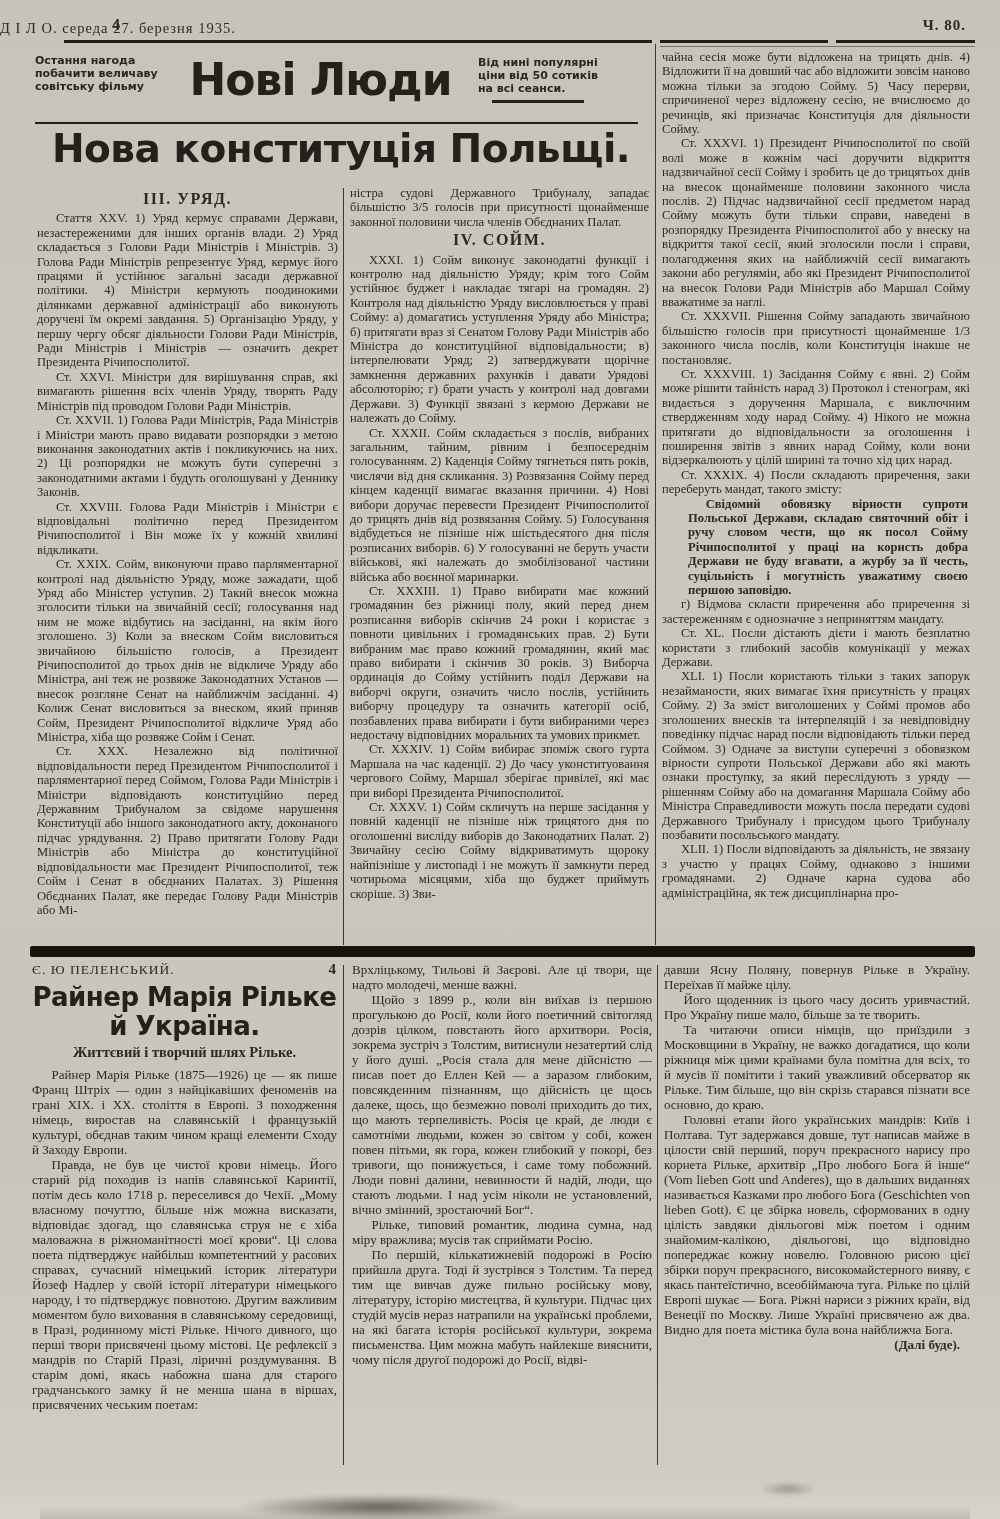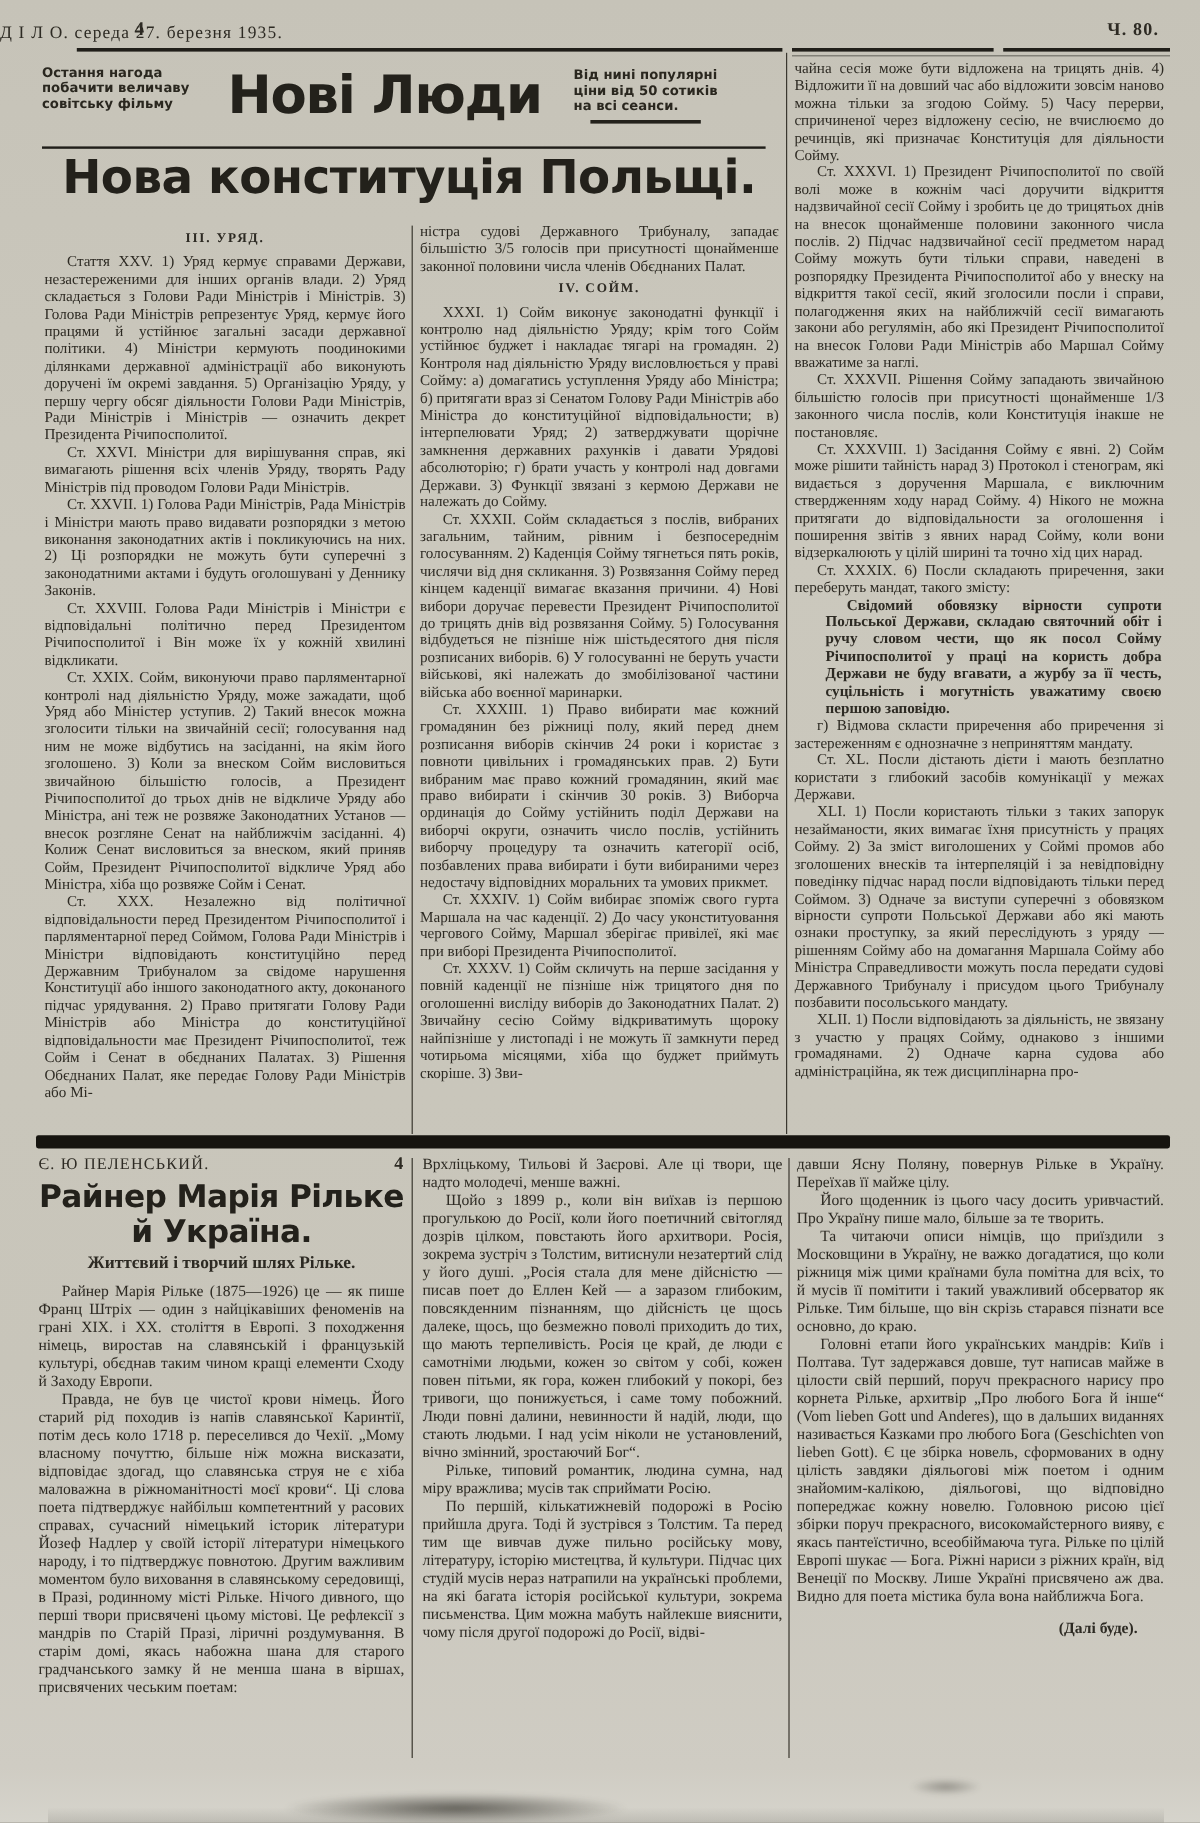--- a/index.html
+++ b/index.html
@@ -42,42 +42,42 @@
 
   
   .col { position:absolute; overflow:hidden; text-align:justify; }
   .a1 { font-size:12.6px; line-height:14.4px; }
   .a1c1 { left:37px;  top:188px; width:301px; height:757px; }
   .a1c2 { left:350px; top:186px; width:299px; height:759px; }
   .a1c3 { left:662px; top:50px;  width:308px; height:895px; }
 
   .para { margin:0; text-indent:1.5em; }
   .noind { text-indent:0; }
-  .sechead { margin:4px 0 5px; text-align:center; font-size:11px; font-weight:bold; letter-spacing:1.5px; text-indent:0; }
+  .sechead { margin:4px 0 5px; text-align:center; font-size:16px; font-weight:bold; letter-spacing:1.5px; text-indent:0; }
   .oath { font-weight:bold; text-indent:1.4em; padding-left:26px; padding-right:2px; }
 
   .vrule { position:absolute; width:1px; background:#3a372f; }
   .vr1 { left:343px; top:188px; height:757px; }
   .vr2 { left:655px; top:44px;  height:901px; }
   .vr3 { left:343px; top:965px; height:500px; }
   .vr4 { left:657px; top:965px; height:500px; }
 
   .divider-bar { position:absolute; left:30px; top:946px; width:945px; height:11px; background:#16140f; border-radius:2px; }
 
   
   .a2 { font-size:13px; line-height:15px; }
   .a2c1 { left:32px;  top:962px; width:305px; height:512px; }
   .a2c2 { left:352px; top:962px; width:300px; height:512px; }
   .a2c3 { left:664px; top:962px; width:306px; height:516px; }
 
   .a2byline-row { display:flex; justify-content:space-between; align-items:baseline; font-size:13.5px; letter-spacing:1px; text-indent:0; }
   .a2pg { font-weight:bold; font-size:15px; }
   .a2title { margin:6px 0 4px; font-family:"DejaVu Sans",sans-serif; font-weight:bold; font-size:26px; line-height:1.12; text-align:center; letter-spacing:-0.5px; color:#23211b; }
   .a2sub { margin:0 0 7px; text-align:center; font-size:14.5px; font-weight:bold; }
-  .a2end { margin:12px; text-align:right; font-weight:bold; padding-right:10px; text-indent:0; }
+  .a2end { margin:0; text-align:right; font-weight:bold; padding-right:10px; text-indent:0; }
   .contfirst > .para:first-child { text-indent:0; }
 
   
   .smudge { position:absolute; pointer-events:none; }
   .smudge1 { left:235px; top:1494px; width:290px; height:26px;
     background:radial-gradient(ellipse at center, rgba(35,33,27,.65) 0%, rgba(35,33,27,0) 70%); filter:blur(2px); }
   .smudge2 { left:758px; top:1482px; width:60px; height:14px;
     background:radial-gradient(ellipse at center, rgba(35,33,27,.35) 0%, rgba(35,33,27,0) 70%); filter:blur(2px); }
   .smudge3 { left:40px; top:1506px; width:930px; height:14px;
     background:linear-gradient(180deg, rgba(120,118,110,0) 0%, rgba(110,108,100,.25) 100%); }
@@ -130,21 +130,21 @@
         <p class="para">Ст. XXXV. 1) Сойм скличуть на перше засідання у повній каденції не пізніше ніж трицятого дня по оголошенні висліду виборів до Законодатних Палат. 2) Звичайну сесію Сойму відкриватимуть щороку найпізніше у листопаді і не можуть її замкнути перед чотирьома місяцями, хіба що буджет приймуть скоріше. 3) Зви-</p>
       </div>
   </div>
 
   <div class="col a1 a1c3">
     <p class="para noind">чайна сесія може бути відложена на трицять днів. 4) Відложити її на довший час або відложити зовсім наново можна тільки за згодою Сойму. 5) Часу перерви, спричиненої через відложену сесію, не вчислюємо до речинців, які призначає Конституція для діяльности Сойму.</p>
     <div>
         <p class="para">Ст. XXXVI. 1) Президент Річипосполитої по своїй волі може в кожнім часі доручити відкриття надзвичайної сесії Сойму і зробить це до трицятьох днів на внесок щонайменше половини законного числа послів. 2) Підчас надзвичайної сесії предметом нарад Сойму можуть бути тільки справи, наведені в розпорядку Президента Річипосполитої або у внеску на відкриття такої сесії, який зголосили посли і справи, полагодження яких на найближчій сесії вимагають закони або регулямін, або які Президент Річипосполитої на внесок Голови Ради Міністрів або Маршал Сойму вважатиме за наглі.</p>
         <p class="para">Ст. XXXVII. Рішення Сойму западають звичайною більшістю голосів при присутності щонайменше 1/3 законного числа послів, коли Конституція інакше не постановляє.</p>
         <p class="para">Ст. XXXVIII. 1) Засідання Сойму є явні. 2) Сойм може рішити тайність нарад 3) Протокол і стенограм, які видається з доручення Маршала, є виключним ствердженням ходу нарад Сойму. 4) Нікого не можна притягати до відповідальности за оголошення і поширення звітів з явних нарад Сойму, коли вони відзеркалюють у цілій ширині та точно хід цих нарад.</p>
-        <p class="para">Ст. XXXIX. 6) Посли складають приречення, заки переберуть мандат, такого змісту:</p>
+        <p class="para">Ст. XXXIX. 4) Посли складають приречення, заки переберуть мандат, такого змісту:</p>
       </div>
     <p class="para oath">Свідомий обовязку вірности супроти Польської Держави, складаю святочний обіт і ручу словом чести, що як посол Сойму Річипосполитої у праці на користь добра Держави не буду вгавати, а журбу за її честь, суцільність і могутність уважатиму своєю першою заповідю.</p>
     <div>
         <p class="para">г) Відмова скласти приречення або приречення зі застереженням є однозначне з неприняттям мандату.</p>
         <p class="para">Ст. XL. Посли дістають дієти і мають безплатно користати з глибокий засобів комунікації у межах Держави.</p>
         <p class="para">XLI. 1) Посли користають тільки з таких запорук незайманости, яких вимагає їхня присутність у працях Сойму. 2) За зміст виголошених у Соймі промов або зголошених внесків та інтерпеляцій і за невідповідну поведінку підчас нарад посли відповідають тільки перед Соймом. 3) Одначе за виступи суперечні з обовязком вірности супроти Польської Держави або які мають ознаки проступку, за який переслідують з уряду — рішенням Сойму або на домагання Маршала Сойму або Міністра Справедливости можуть посла передати судові Державного Трибуналу і присудом цього Трибуналу позбавити посольського мандату.</p>
         <p class="para">XLII. 1) Посли відповідають за діяльність, не звязану з участю у працях Сойму, однаково з іншими громадянами. 2) Одначе карна судова або адміністраційна, як теж дисциплінарна про-</p>
       </div>
   </div>
 

